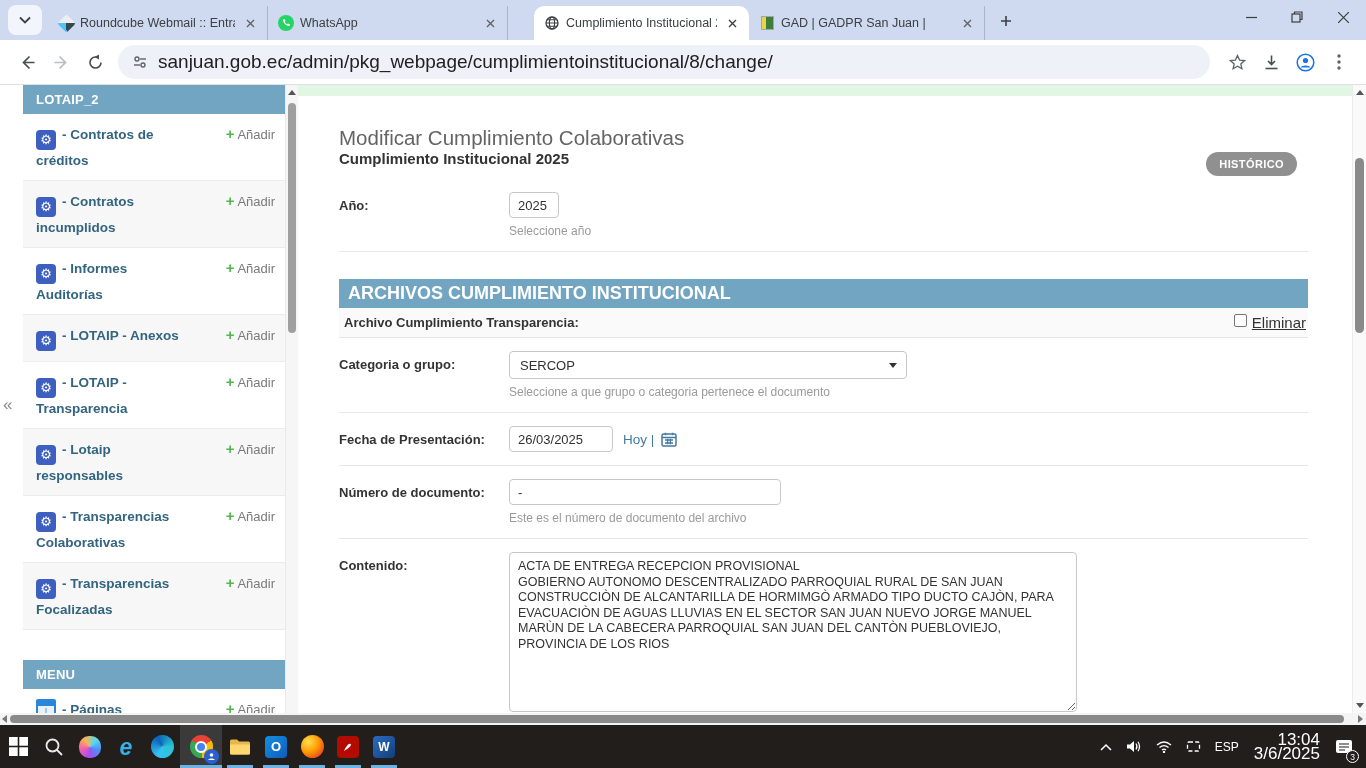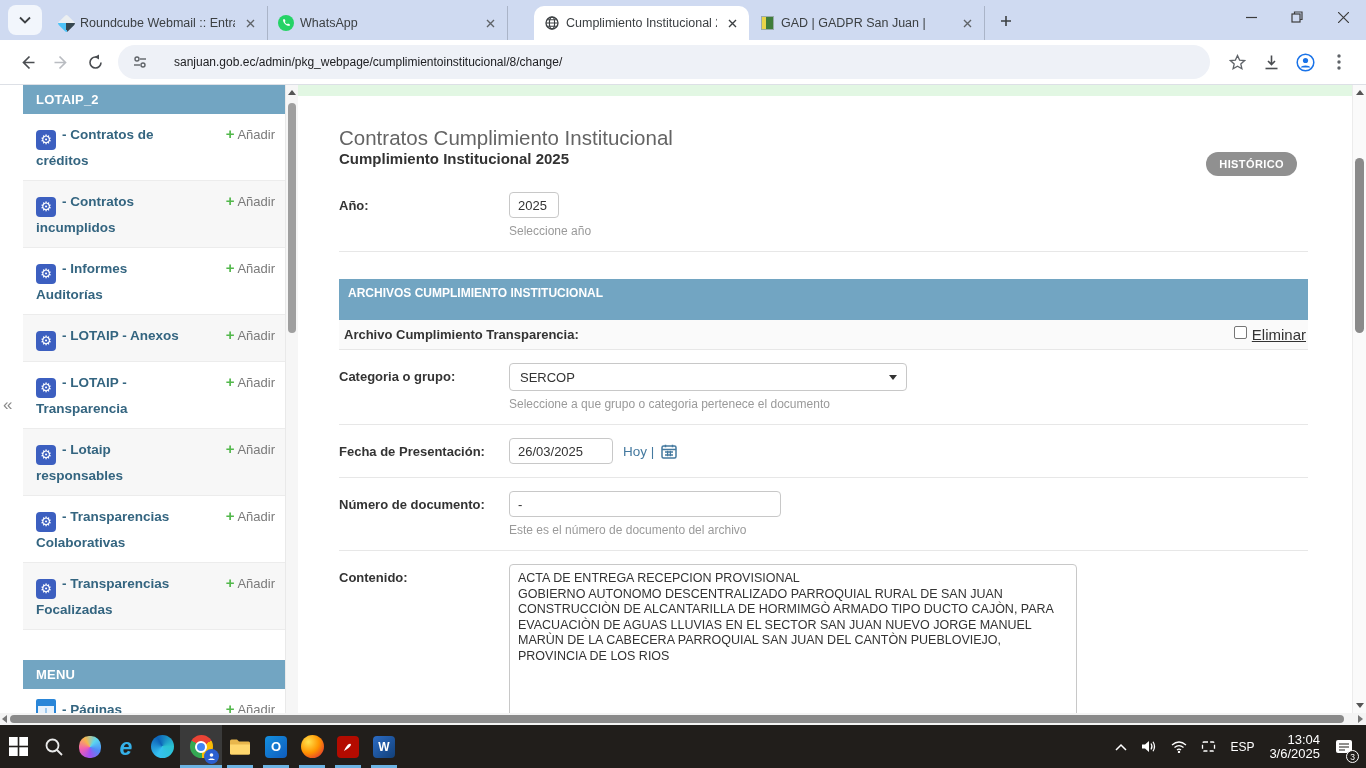--- a/index.html
+++ b/index.html
@@ -18,21 +18,21 @@
   .tab-close { width:18px; height:18px; border-radius:50%; display:flex; align-items:center; justify-content:center; flex:none; }
   .favicon { width:16px; height:16px; flex:none; display:flex; align-items:center; justify-content:center; }
   .newtab-btn { width:26px; height:26px; margin:0 0 6px 8px; display:flex; align-items:center; justify-content:center; }
   .win-controls { position:absolute; right:0; top:0; height:34px; display:flex; }
   .win-btn { width:46px; height:34px; display:flex; align-items:center; justify-content:center; }
 
   .toolbar { height:45px; background:#fff; display:flex; align-items:center; padding:0 10px; border-bottom:1px solid #dde0e6; }
   .nav-btn { width:34px; height:34px; border-radius:50%; display:flex; align-items:center; justify-content:center; flex:none; }
   .omnibox { flex:1; height:34px; background:#eef1f7; border-radius:17px; margin:0 10px 0 6px;
     display:flex; align-items:center; padding:0 14px; }
-  .omnibox .url { font-size:12px; color:#202124; margin-left:26px; white-space:nowrap; }
+  .omnibox .url { font-size:19px; color:#202124; margin-left:10px; white-space:nowrap; }
   .tb-right { display:flex; align-items:center; }
 
   
   .page { height:628px; display:flex; position:relative; }
 
   
   .sidebar { width:285px; background:#fff; padding-left:23px; position:relative; overflow:hidden; }
   .collapse { position:absolute; left:3px; top:310px; color:#8a8a8a; font-size:17px; }
   .s-header { height:29px; background:#72a5c2; color:#fff; font-size:13px; font-weight:bold;
     line-height:29px; padding-left:13px; letter-spacing:.2px; }
@@ -65,21 +65,21 @@
     font-weight:bold; padding:6px 13px; border-radius:13px; letter-spacing:.4px; }
   .obj-title { font-size:15px; font-weight:bold; color:#333; }
 
   .frow { display:flex; padding:13px 0; }
   .frow .flabel { width:170px; flex:none; font-size:13px; font-weight:bold; color:#333; padding-top:6px; }
   .fctrl input[type=text] { border:1px solid #c8c8c8; border-radius:4px; height:26px; padding:0 8px;
     font-size:13px; color:#333; font-family:"Liberation Sans",sans-serif; }
   .help { font-size:12px; color:#9a9a9a; margin-top:6px; }
   .divider { border-bottom:1px solid #e7e7e7; }
 
-  .sec-header { margin-top:27px; height:41px; background:#72a5c2; color:#fff; font-size:12px;
+  .sec-header { margin-top:27px; height:29px; background:#72a5c2; color:#fff; font-size:18px;
     font-weight:bold; line-height:29px; padding-left:9px; }
   .archivo-row { height:30px; background:#fafafa; border-bottom:1px solid #e7e7e7; display:flex;
     align-items:center; justify-content:space-between; padding:0 2px 0 5px; }
   .archivo-row .lab { font-size:13px; font-weight:bold; color:#333; }
   .elim { display:flex; font-size:15px; color:#333;text-decoration:underline; }
   .checkbox { width:13px; height:13px; border:1.5px solid #767676; border-radius:2px; background:#fff; margin-right:5px; }
 
   .selectbox { width:398px; height:28px; border:1px solid #c8c8c8; border-radius:4px; display:flex;
     align-items:center; padding:0 10px; font-size:13px; color:#333; position:relative; background:#fff; }
   .selectbox .chev { position:absolute; right:9px; top:11px; width:0; height:0;
@@ -112,21 +112,21 @@
   .circle24 { width:23px; height:23px; border-radius:50%; }
   .sq22 { width:22px; height:22px; border-radius:4px; display:flex; align-items:center; justify-content:center; }
   .chrome-ico { position:relative; width:23px; height:23px; border-radius:50%;
     background:conic-gradient(from -60deg, #ea4335 0 120deg, #fbbc05 0 240deg, #34a853 0 360deg); }
   .chrome-ico::after { content:""; position:absolute; inset:5.5px; background:#4285f4; border:2px solid #fff; border-radius:50%; }
   .chrome-badge { position:absolute; right:3px; bottom:4px; width:15px; height:15px; border-radius:50%;
     background:#2a5fd0; display:flex; align-items:center; justify-content:center; z-index:2; }
   .tray { margin-left:auto; display:flex; align-items:center; padding-right:6px; }
   .tray-item { display:flex; align-items:center; justify-content:center; padding:0 7px; height:100%; }
   .tray-lang { font-size:12px; }
-  .tray-clock { text-align:right; font-size:13px; line-height:14px; padding:0 8px; }
+  .tray-clock { text-align:right; font-size:17px; line-height:14px; padding:0 8px; }
   .notif { position:relative; }
   .notif .badge { position:absolute; right:1px; bottom:5px; width:13px; height:13px; border:1px solid #fff;
     border-radius:50%; background:#211e1b; color:#fff; font-size:8.5px; display:flex; align-items:center; justify-content:center; }
 </style>
 </head>
 <body>
 
 <div class="tabstrip">
   <div class="tab-search">
     <svg width="12" height="8" viewBox="0 0 12 8">
@@ -322,21 +322,21 @@
 
   <div class="side-scroll">
     <span class="arr up"></span>
     <div class="thumb"></div>
   </div>
 
   <div class="content">
     <div class="green-strip"></div>
     <div class="historico">HISTÓRICO</div>
     <div class="content-inner">
-      <div class="page-title">Contratos Cumplimiento Institucional</div>
+      <div class="page-title">Modificar Cumplimiento Colaborativas</div>
       <div class="obj-title">Cumplimiento Institucional 2025</div>
 
       <div class="frow divider" style="margin-top:12px">
         <div class="flabel">Año:</div>
         <div class="fctrl">
           <input type="text" style="width: 50px;" value="2025">
           <div class="help">Seleccione año</div>
         </div>
       </div>
 

